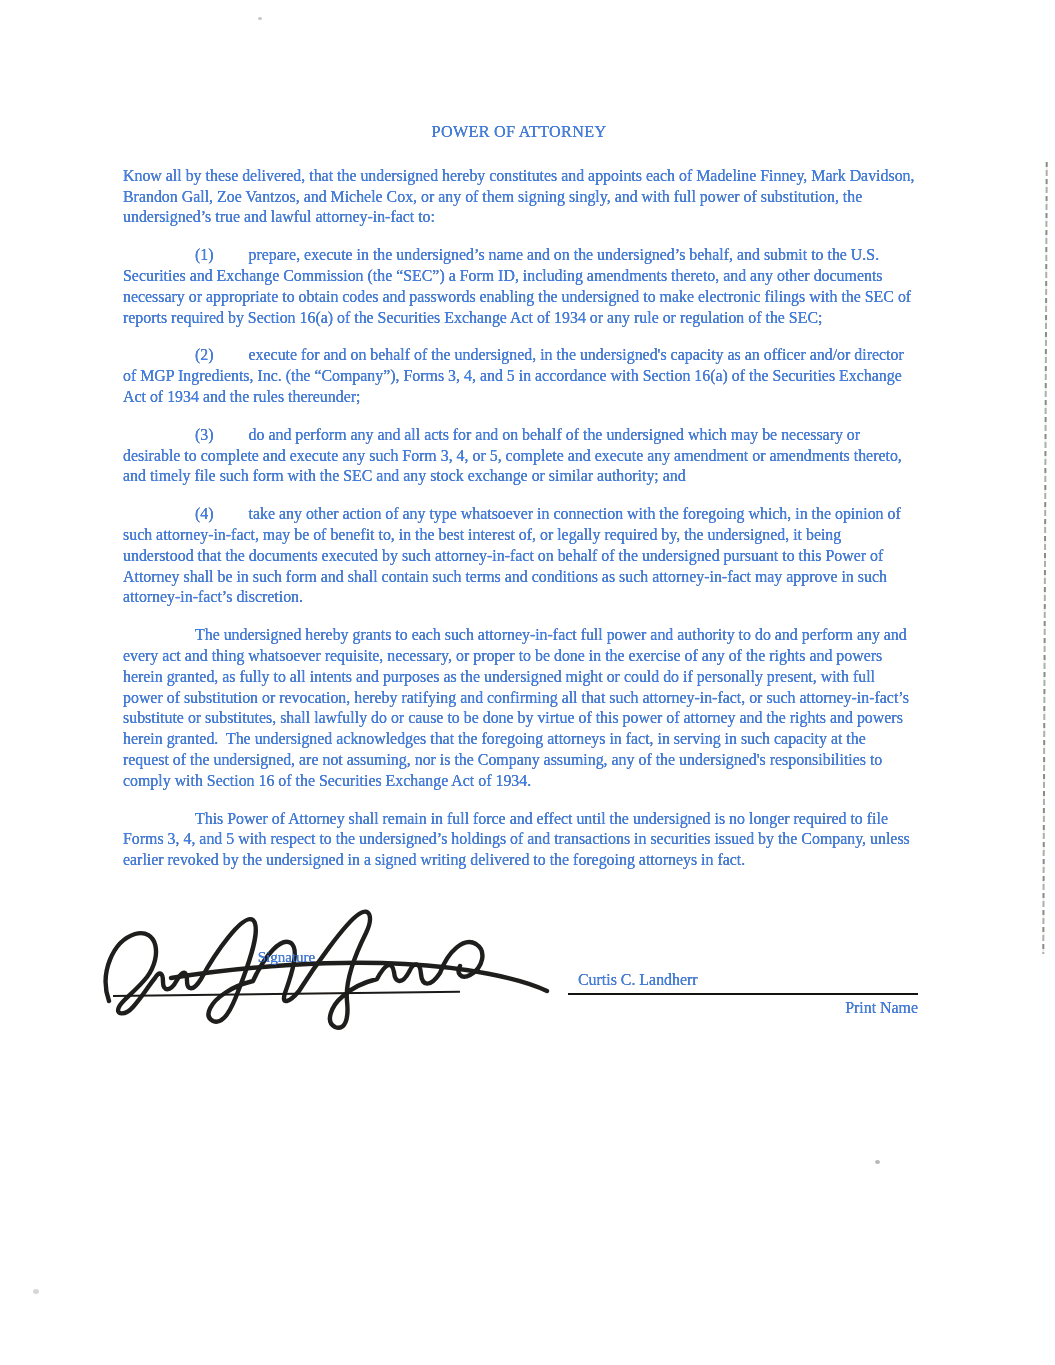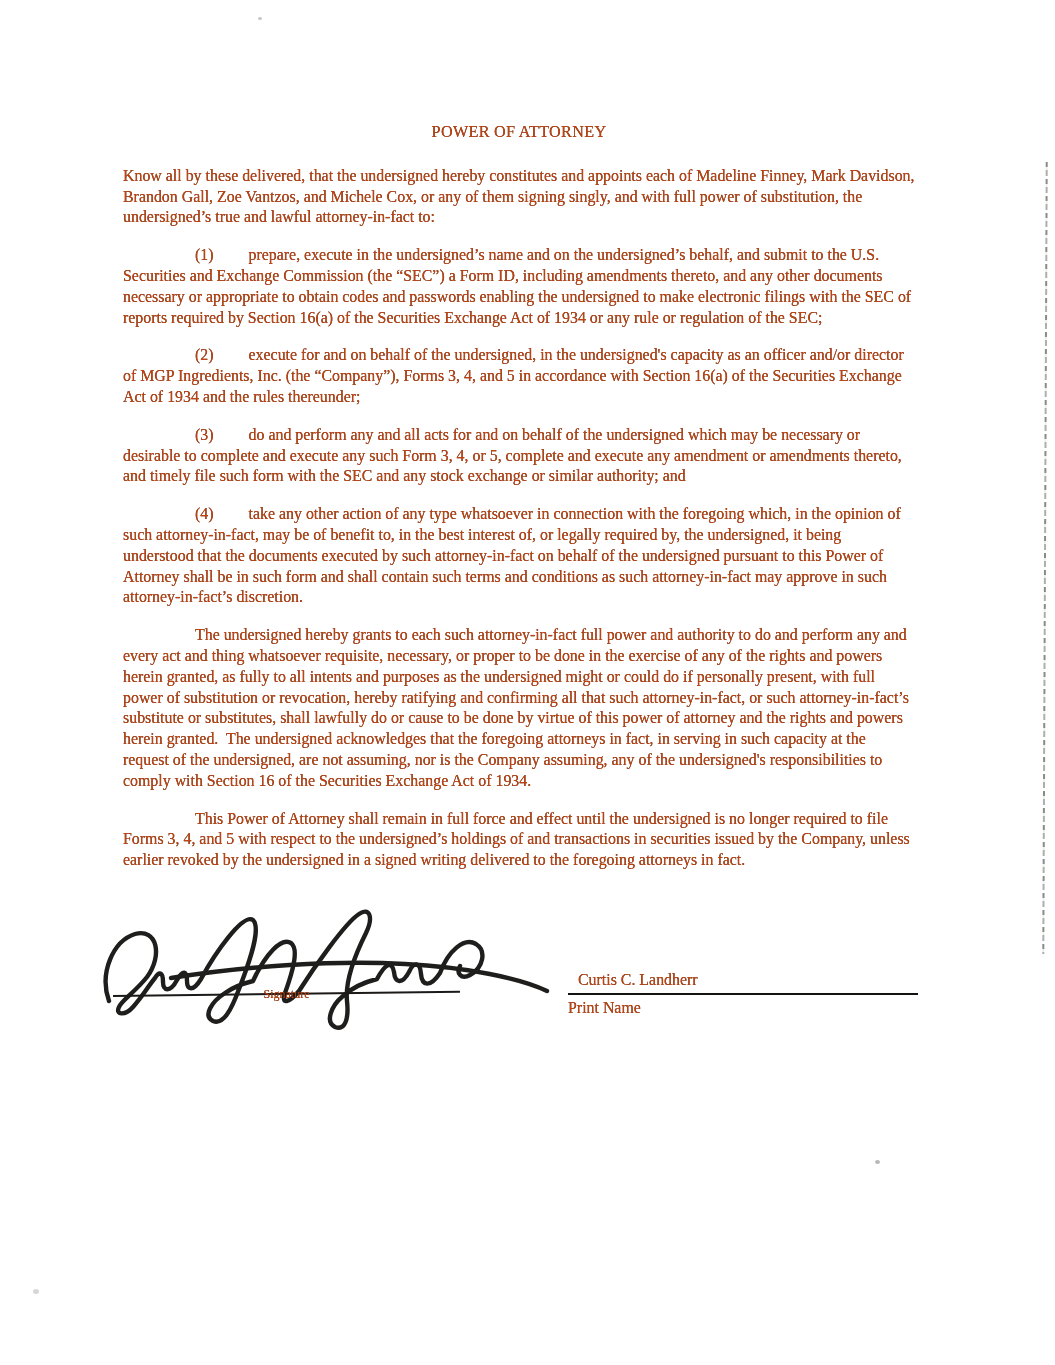--- a/index.html
+++ b/index.html
@@ -1,21 +1,21 @@
 <!DOCTYPE html>
 <html><head>
 <meta charset="utf-8">
 <style>
   html, body { margin:0; padding:0; background:#e8e8e8; }
   .page {
     position:relative;
     width:1055px; height:1365px;
     background:#ffffff;
     overflow:hidden;
-    color:#c2410c;
+    color:#3b82f6;
     font-family:"Liberation Serif","DejaVu Serif",serif;
     text-shadow:0 0 0.55px rgba(15,12,10,0.78); 
   }
   .content {
     position:absolute; left:123px; top:122px; width:792px;
     font-size:15.9px; line-height:20.8px;
   }
   .doc-title {
     text-align:center;
     font-size:16.2px;
@@ -26,33 +26,33 @@
   .para { margin:0 0 17px 0; white-space:pre-wrap; }
   .first-indent { text-indent:72px;margin-top:16px; }
   .tab { display:inline-block; width:35px; }
   
   .sig-svg { position:absolute; left:95px; top:903px; width:470px; height:140px; }
   .sig-line-left {
     position:absolute; left:113px; top:995px; width:347px; height:2px;
     background:#1c1a18; transform:rotate(-0.7deg); transform-origin:left center;
   }
   .sig-label-left {
-    position:absolute; left:113px; top:987px; width:347px;
-    text-align:center; font-size:12px;
+    position:absolute; left:113px; top:949px; width:347px;
+    text-align:center; font-size:15px;
   }
   .print-name-value {
     position:absolute; left:578px; top:971px; font-size:15.9px;
   }
   .sig-line-right {
     position:absolute; left:568px; top:993px; width:350px; height:2px;
     background:#151310;
   }
   .sig-label-right {
     position:absolute; left:568px; top:999px; width:350px;
-    text-align:left; font-size:15.9px;
+    text-align:right; font-size:15.9px;
   }
   
   .artifact-vline {
     position:absolute; left:1044px; top:162px; width:2px; height:792px;
     background:repeating-linear-gradient(
       to bottom,
       rgba(45,42,40,0.55) 0px, rgba(45,42,40,0.55) 5px,
       rgba(45,42,40,0.08) 5px, rgba(45,42,40,0.08) 8px,
       rgba(45,42,40,0.38) 8px, rgba(45,42,40,0.38) 14px,
       rgba(45,42,40,0.0) 14px, rgba(45,42,40,0.0) 17px

